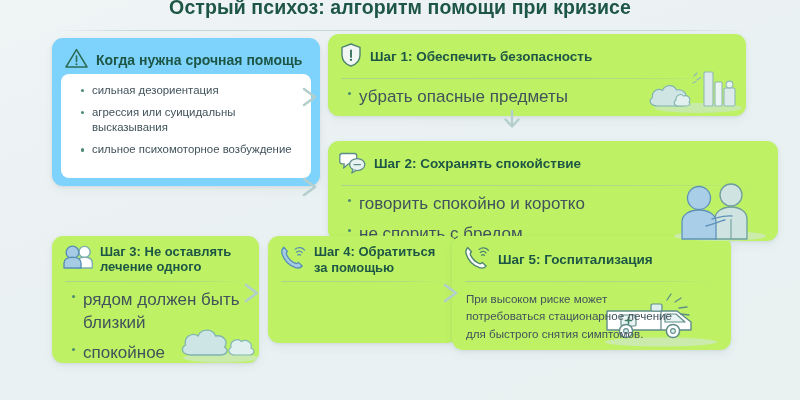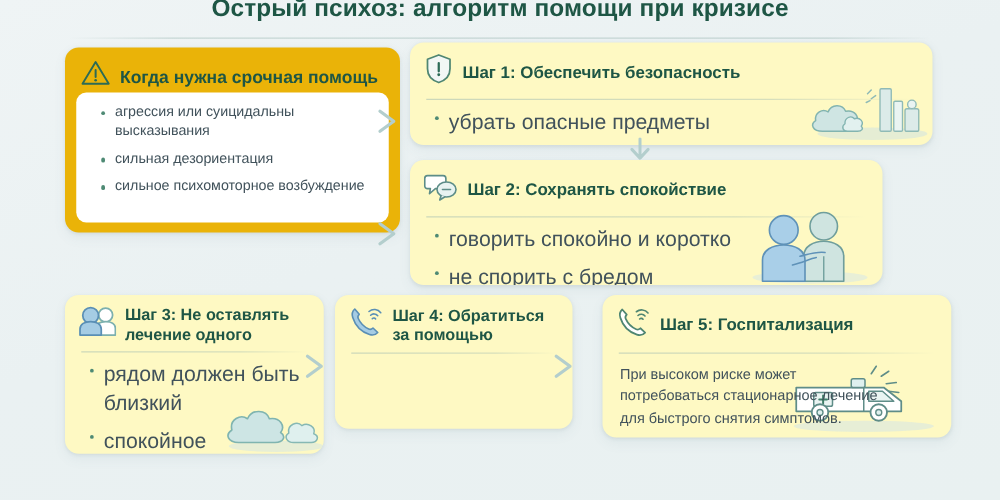--- a/index.html
+++ b/index.html
@@ -43,26 +43,26 @@
     left: 55px;
     right: 55px;
     top: 30px;
     height: 1px;
     background: linear-gradient(to right, rgba(150,180,175,0), rgba(150,180,175,.45) 12%, rgba(150,180,175,.45) 88%, rgba(150,180,175,0));
   }
 
   
   .card {
     position: absolute;
-    background: #fef9c3;
+    background: #bef264;
     border-radius: 11px;
     box-shadow: 0 1px 3px rgba(90,120,125,.13), 0 4px 10px rgba(90,120,125,.07);
     overflow: hidden;
   }
-  .card.tinted { background: #eab308; }
+  .card.tinted { background: #7dd3fc; }
 
   .card-head {
     display: flex;
     align-items: center;
     gap: 7px;
     padding: 8px 12px 6px 11px;
   }
   .card-head .head-text {
     font-size: 13.5px;
     font-weight: bold;
@@ -118,26 +118,26 @@
     position: absolute;
     left: 9px; right: 9px; top: 36px; bottom: 8px;
     background: #fff;
     border-radius: 8px;
   }
   #card-warning ul.bullets { padding: 9px 10px 8px 20px; }
   #card-warning ul.bullets li { font-size: 11.4px; margin-bottom: 6.5px; }
 
   
   #card-step1 { left: 328px; top: 34px; width: 418px; height: 82px; }
-  #card-step2 { left: 328px; top: 128px; width: 378px; height: 100px; }
+  #card-step2 { left: 328px; top: 141px; width: 450px; height: 100px; }
 
   
   #card-step3 { left: 52px; top: 236px; width: 207px; height: 127px; }
   #card-step4 { left: 268px; top: 236px; width: 190px; height: 107px; }
-  #card-step5 { left: 482px; top: 236px; width: 279px; height: 114px; }
+  #card-step5 { left: 452px; top: 236px; width: 279px; height: 114px; }
 
   
   .icon { flex: 0 0 auto; display: block; }
 
   
   .arrow { position: absolute; pointer-events: none; }
   #arrow-warn-step1 { left: 300px; top: 86px; }
   #arrow-warn-step2 { left: 300px; top: 176px; }
   #arrow-step1-step2 { left: 500px; top: 110px; }
   #arrow-step3-step4 { left: 242px; top: 282px; }
@@ -166,22 +166,22 @@
         <svg width="25" height="23" viewBox="0 0 25 23" aria-hidden="true">
           <path d="M12.5 2.6 L23 20 L2 20 Z" fill="none" stroke="#2c6b55" stroke-width="1.5" stroke-linejoin="round"></path>
           <line x1="12.5" y1="9" x2="12.5" y2="14.6" stroke="#2c6b55" stroke-width="1.6" stroke-linecap="round"></line>
           <circle cx="12.5" cy="17.2" r="1.05" fill="#2c6b55"></circle>
         </svg>
       </span>
       <span class="head-text">Когда нужна срочная помощь</span>
     </div>
     <div class="inner-white">
       <ul class="bullets">
+        <li>сильная дезориентация</li>
         <li>агрессия или суицидальны высказывания</li>
-        <li>сильная дезориентация</li>
         <li>сильное психомоторное возбуждение</li>
       </ul>
     </div>
   </div>
 
   <div class="card" id="card-step1">
     <div class="card-head">
       <span class="icon">
         <svg width="24" height="26" viewBox="0 0 24 26" aria-hidden="true">
           <path d="M12 2 L21 5.4 V13 C21 18.6 17 22.4 12 24 C7 22.4 3 18.6 3 13 V5.4 Z" fill="#f2f7f5" stroke="#4f8672" stroke-width="1.4" stroke-linejoin="round"></path>

